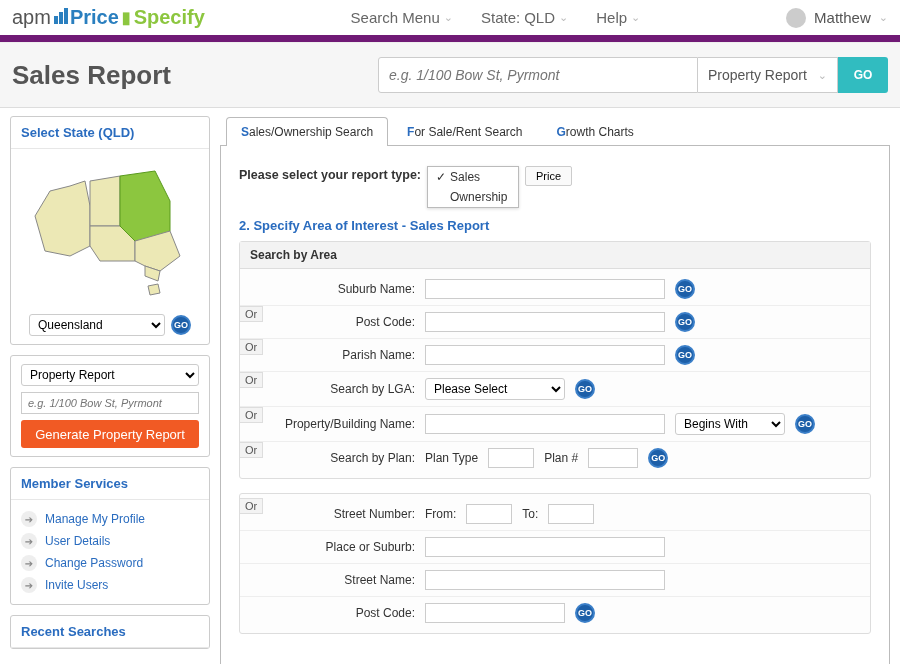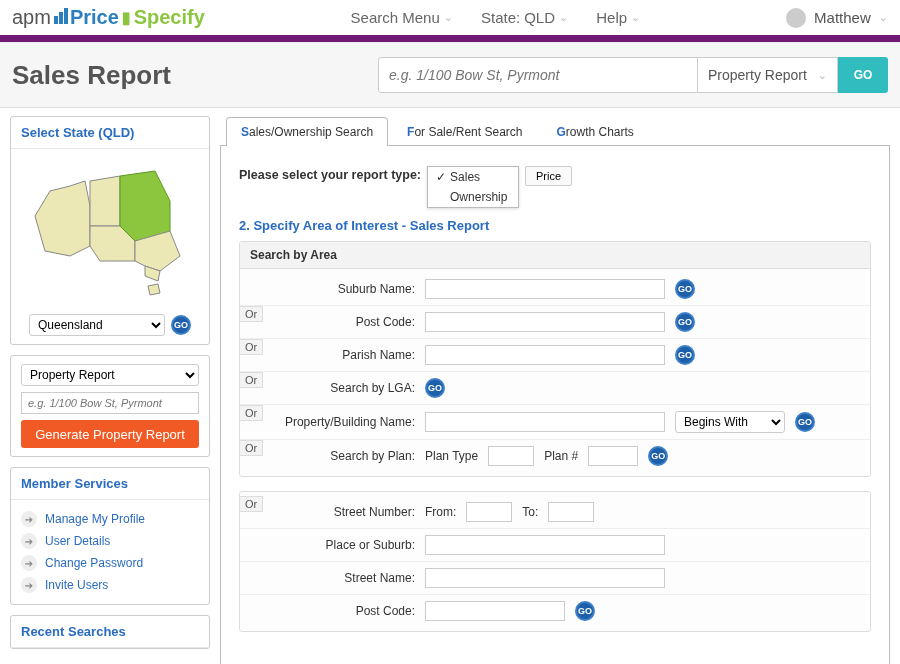--- a/index.html
+++ b/index.html
@@ -244,20 +244,21 @@
             <div class="form-row">
               <span class="form-label">Parish Name:</span>
               <input class="fld w240" style="">
               <span class="go-circle">GO</span>
             </div>
           </div>
           <div class="row-wrap">
             <span class="or-badge">Or</span>
             <div class="form-row">
               <span class="form-label">Search by LGA:</span>
+              <select class="native lga-select"><option>Please Select</option></select>
               <span class="go-circle">GO</span>
             </div>
           </div>
           <div class="row-wrap">
             <span class="or-badge">Or</span>
             <div class="form-row">
               <span class="form-label">Property/Building Name:</span>
               <input class="fld w240" style="">
               <select class="native bw-select"><option>Begins With</option></select>
               <span class="go-circle">GO</span>

